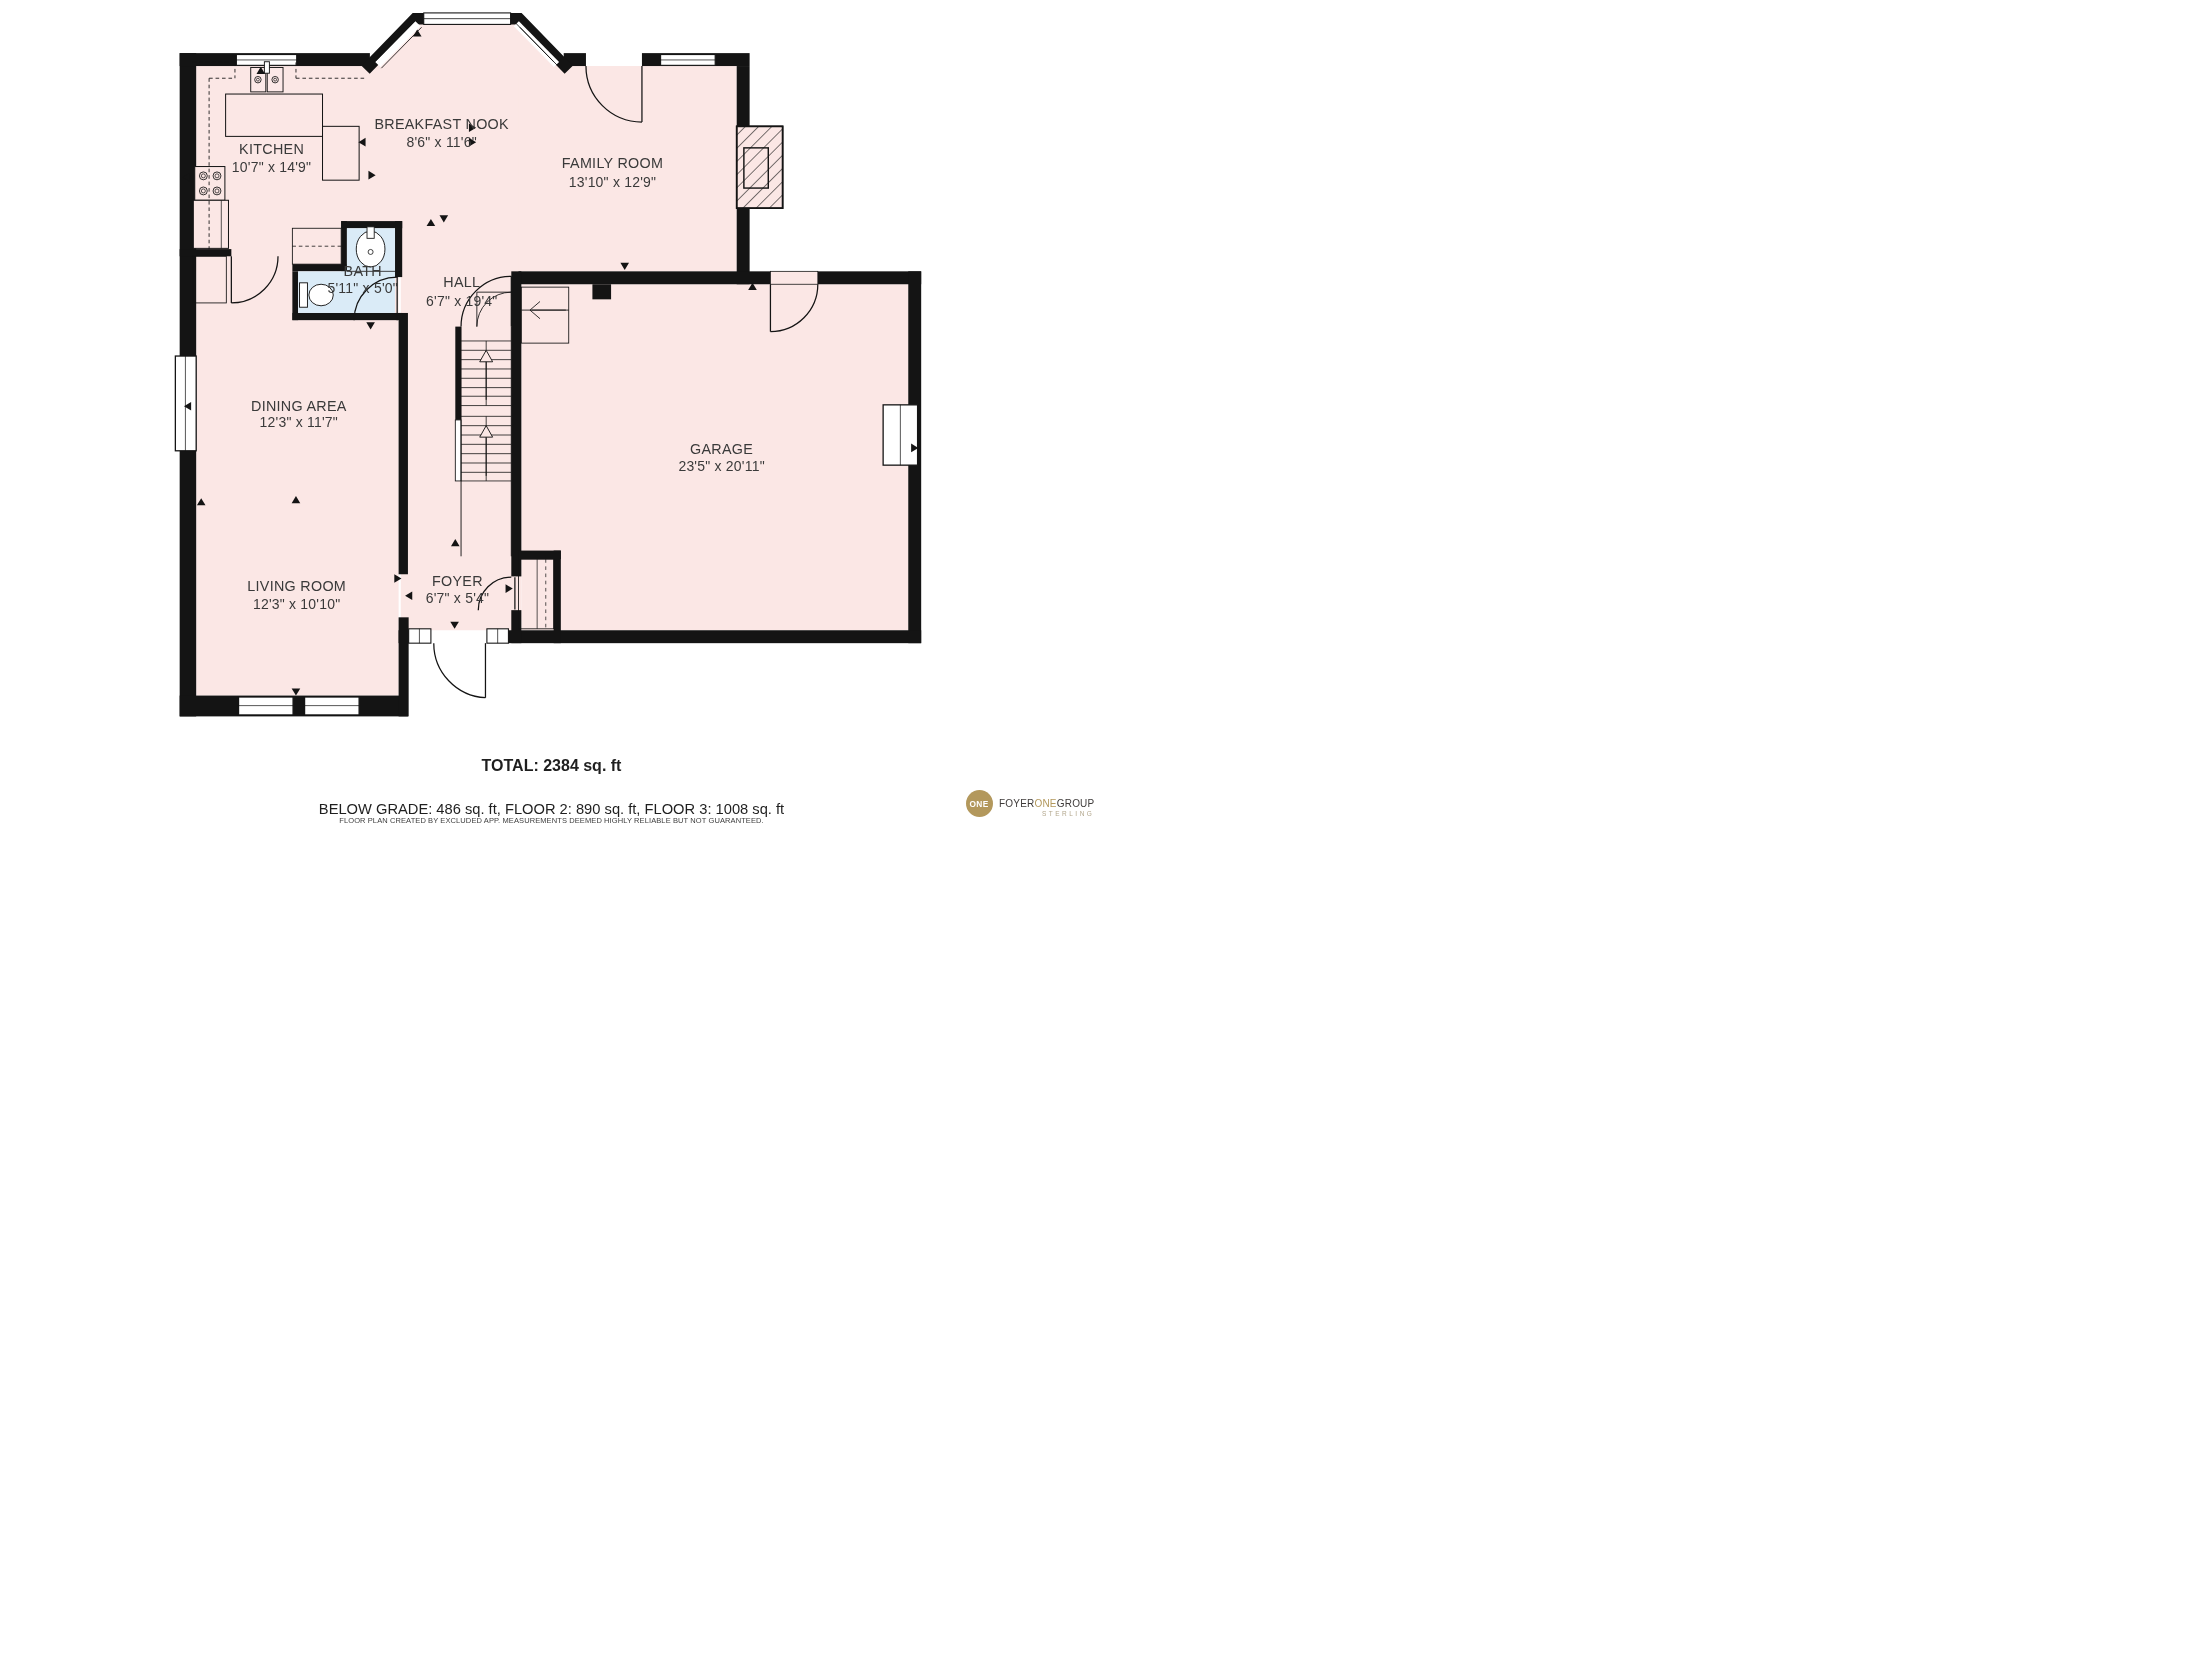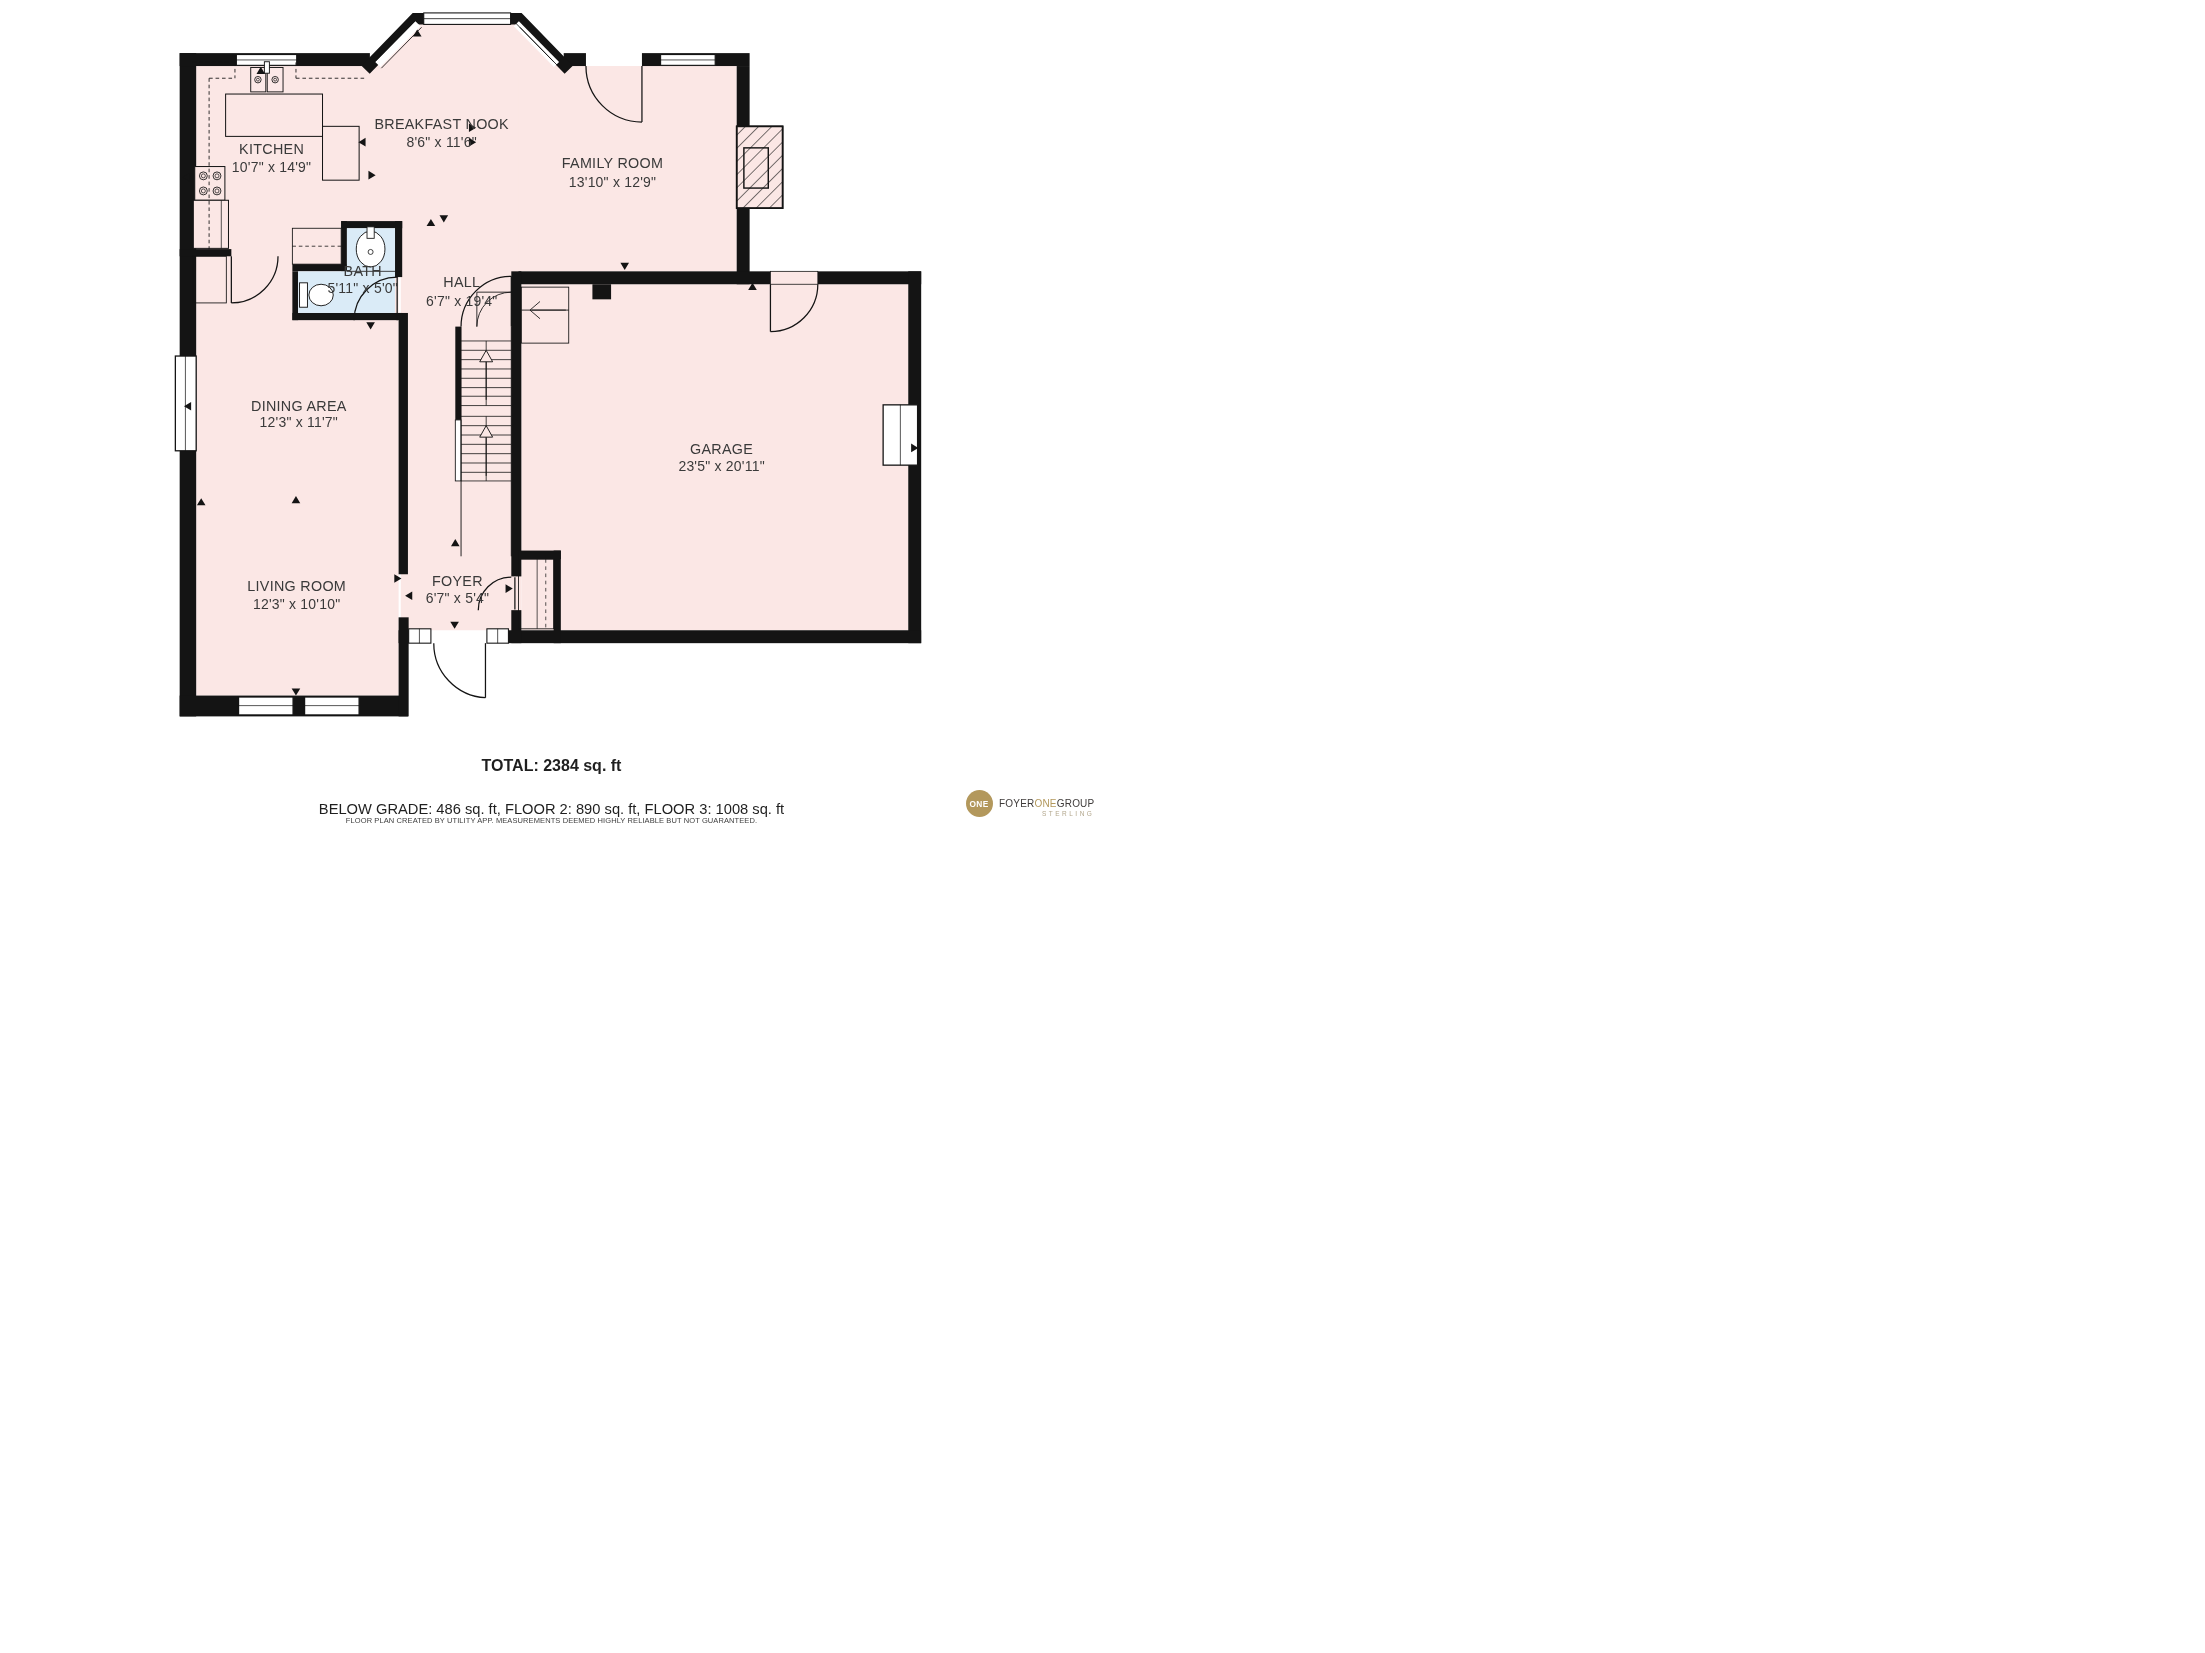--- a/index.html
+++ b/index.html
@@ -334,21 +334,21 @@
     <text class="room-label" x="637" y="816">FOYER</text>
     <text class="room-dims" x="637" y="840">6'7" x 5'4"</text>
   </g>
 </svg>
 
 <div class="summary">
   <div class="total">TOTAL: 2384 sq. ft</div>
   <div class="line">BELOW GRADE: 486 sq. ft, FLOOR 2: 890 sq. ft, FLOOR 3: 1008 sq. ft</div>
 </div>
 
-<div class="disclaimer">FLOOR PLAN CREATED BY UTILITY APP. MEASUREMENTS DEEMED HIGHLY RELIABLE BUT NOT GUARANTEED.</div>
+<div class="disclaimer">FLOOR PLAN CREATED BY EXCLUDED APP. MEASUREMENTS DEEMED HIGHLY RELIABLE BUT NOT GUARANTEED.</div>
 
 <div class="logo">
   <div class="logo-circle">ONE</div>
   <div class="logo-text">
     <div class="logo-brand"><span>FOYER</span><span class="gold">ONE</span><span>GROUP</span></div>
     <div class="logo-sub">STERLING</div>
   </div>
 </div>
 
 </div>

